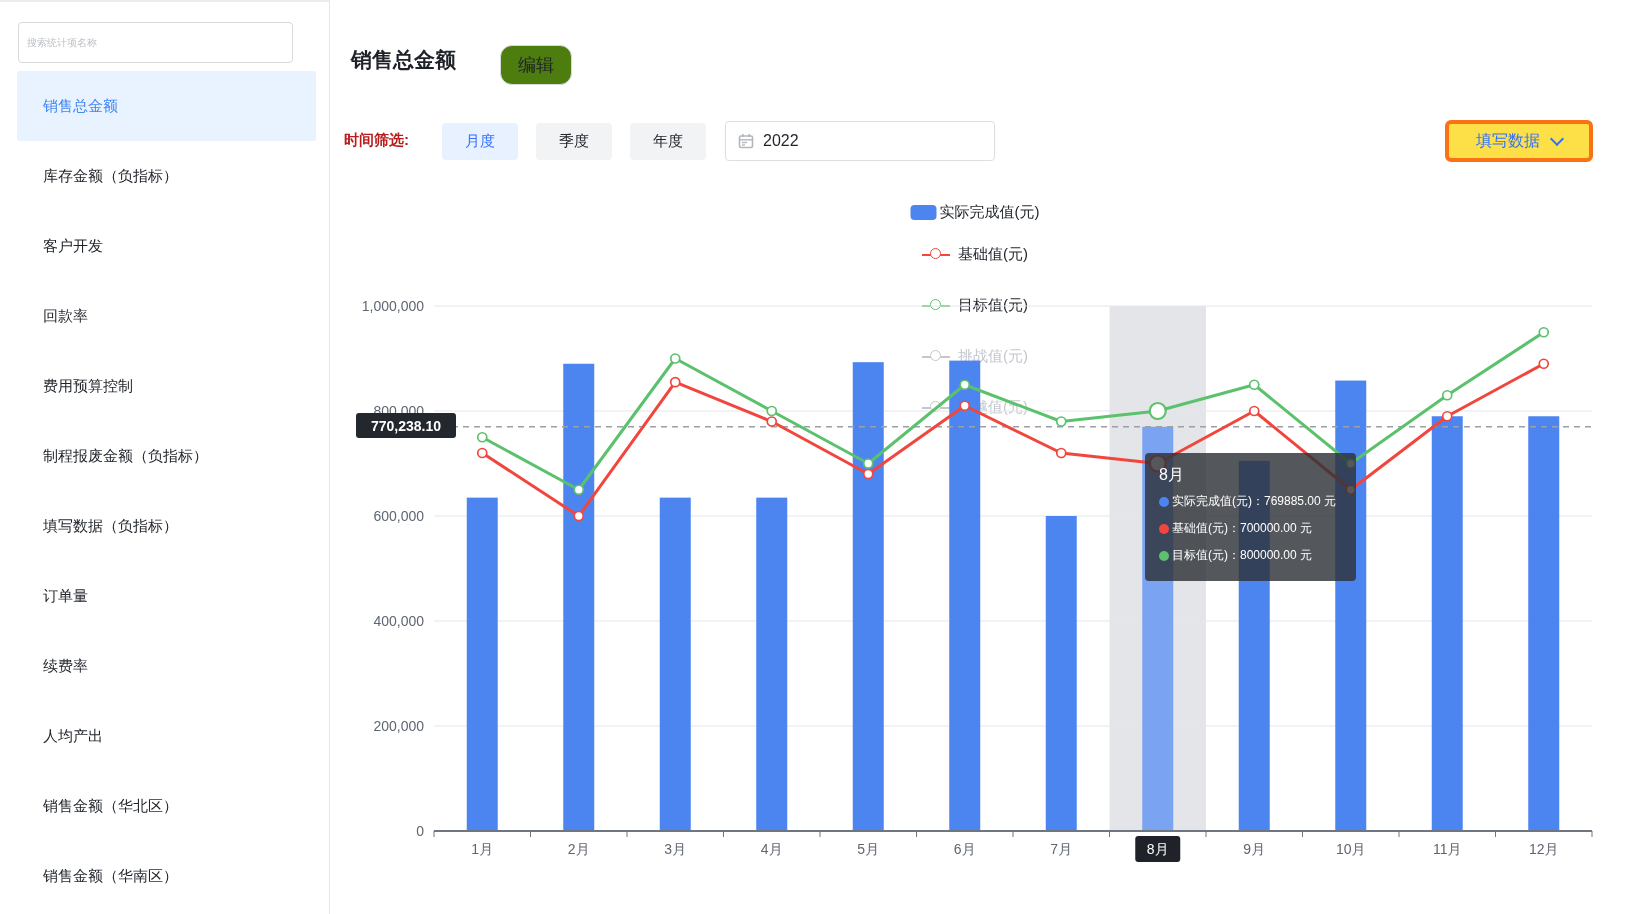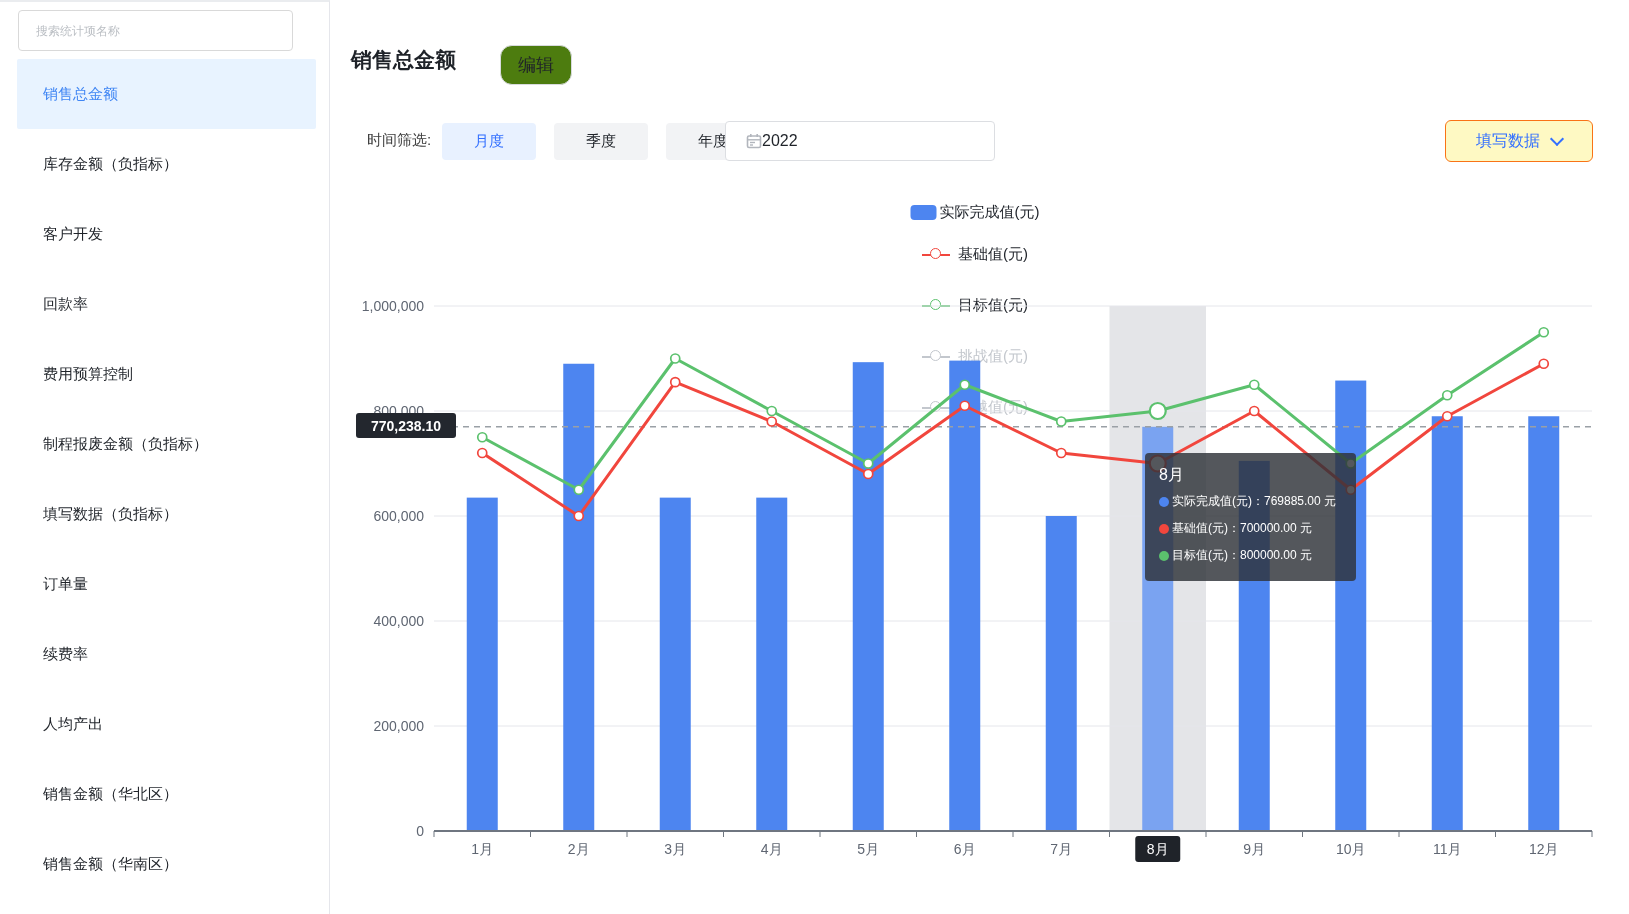--- a/index.html
+++ b/index.html
@@ -1,42 +1,42 @@
 <!DOCTYPE html>
 <html><head>
 <meta charset="utf-8">
 <style>
   html,body{margin:0;padding:0;background:#fff;}
   #page{position:relative;width:1629px;height:914px;background:#fff;overflow:hidden;
         font-family:"Liberation Sans","DejaVu Sans",sans-serif;color:#1f2329;}
   
   #sidebar{position:absolute;left:0;top:0;width:330px;height:914px;background:#fff;
            border-right:1px solid #e5e6eb;border-top:2px solid #eaecef;box-sizing:border-box;}
-  #search-input{display:block;margin:8px 18px 6px 18px;width:275px;height:41px;box-sizing:border-box;
-           border:1px solid #d9d9d9;border-radius:4px;padding:0 17px;font-size:12px;color:#1f2329;outline:none;
+  #search-input{display:block;margin:20px 18px 6px 18px;width:275px;height:41px;box-sizing:border-box;
+           border:1px solid #d9d9d9;border-radius:4px;padding:0 8px;font-size:10px;color:#1f2329;outline:none;
            font-family:inherit;}
   #search-input::placeholder{color:#bbbfc4;}
   #menu{margin-top:8px;}
   .menu-item{height:70px;margin:0 13px 0 17px;display:flex;align-items:center;padding:0 26px;
            font-size:15px;color:#1f2329;cursor:pointer;border-radius:2px;white-space:nowrap;}
   .menu-item.active{background:#e8f3ff;color:#4086f4;}
   
   #page-title{position:absolute;left:351px;top:46px;margin:0;font-size:21px;font-weight:bold;color:#1f2329;}
   #edit-btn{position:absolute;left:500px;top:45px;width:72px;height:40px;background:#4d7c0f;
            border:1px solid #d8dade;border-radius:12px;font-size:18px;color:#1f2329;cursor:pointer;font-family:inherit;}
-  #filter-label{position:absolute;left:367px;top:131px;font-size:15px;color:#404040;}
+  #filter-label{position:absolute;left:344px;top:131px;font-size:15px;color:#b91c1c;font-weight:bold;}
   #filter-buttons{position:absolute;left:442px;top:123px;display:flex;gap:18px;}
-  .fbtn{width:94px;height:37px;border:none;border-radius:4px;background:#f2f3f5;color:#1f2329;
+  .fbtn{width:76px;height:37px;border:none;border-radius:4px;background:#f2f3f5;color:#1f2329;
            font-size:15px;cursor:pointer;font-family:inherit;}
   .fbtn.active{background:#e8f1ff;color:#3370ff;}
   #year-picker{position:absolute;left:725px;top:121px;width:270px;height:40px;box-sizing:border-box;
-           border:1px solid #dcdee2;border-radius:4px;display:flex;align-items:center;
-           padding:0 20px;font-size:16px;color:#1f2329;cursor:pointer;background:#fff;}
-  #fill-data-btn{position:absolute;left:1445px;top:120px;width:148px;height:42px;background:#fef9c3;
-           border:1px solid #f97316;border-radius:6px;color:#3370ff;font-size:16px;cursor:pointer;
+           border:1px solid #dcdee2;border-radius:4px;display:flex;align-items:center;gap:9px;
+           padding:0 12px;font-size:16px;color:#1f2329;cursor:pointer;background:#fff;}
+  #fill-data-btn{position:absolute;left:1445px;top:120px;width:148px;height:42px;background:#fde047;
+           border:4px solid #f97316;border-radius:6px;color:#3370ff;font-size:16px;cursor:pointer;
            display:flex;align-items:center;justify-content:center;gap:12px;font-family:inherit;}
   .chev{display:inline-block;width:8px;height:8px;border-right:2px solid #3370ff;border-bottom:2px solid #3370ff;
            transform:rotate(45deg);margin-top:-5px;}
   
   #legend-bar{position:absolute;left:975px;top:203px;transform:translateX(-50%);display:flex;
            align-items:center;gap:3px;font-size:15px;color:#23272e;cursor:pointer;white-space:nowrap;}
   .swatch{width:26px;height:15px;border-radius:4px;}
   #legend-lines{position:absolute;left:975px;top:245px;transform:translateX(-50%);display:flex;
            gap:32px;font-size:15px;white-space:nowrap;flex-direction:column;}
   .lentry{display:flex;align-items:center;gap:8px;cursor:pointer;}

